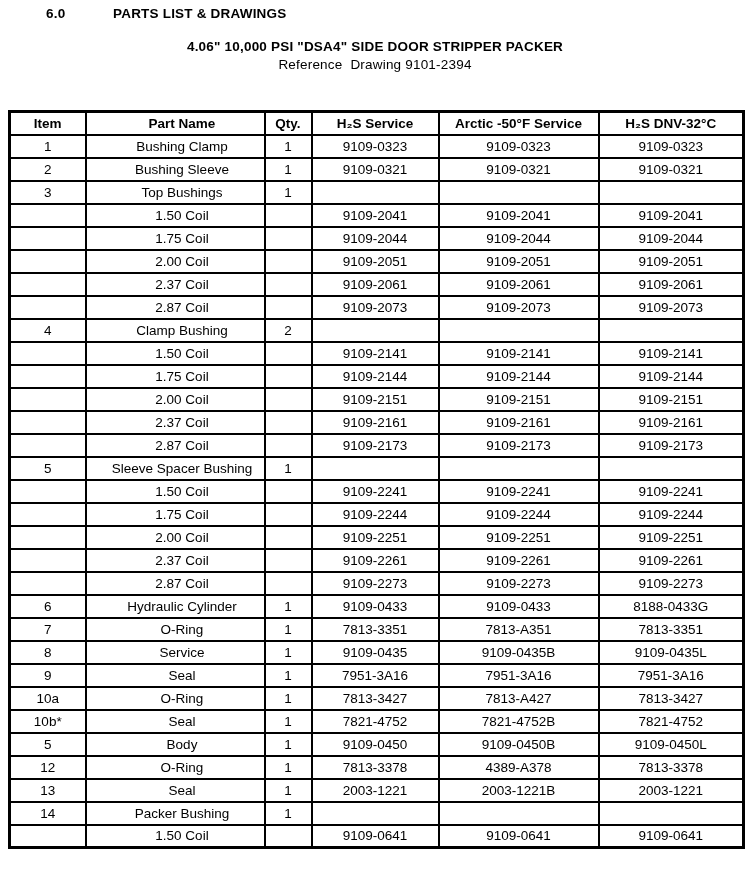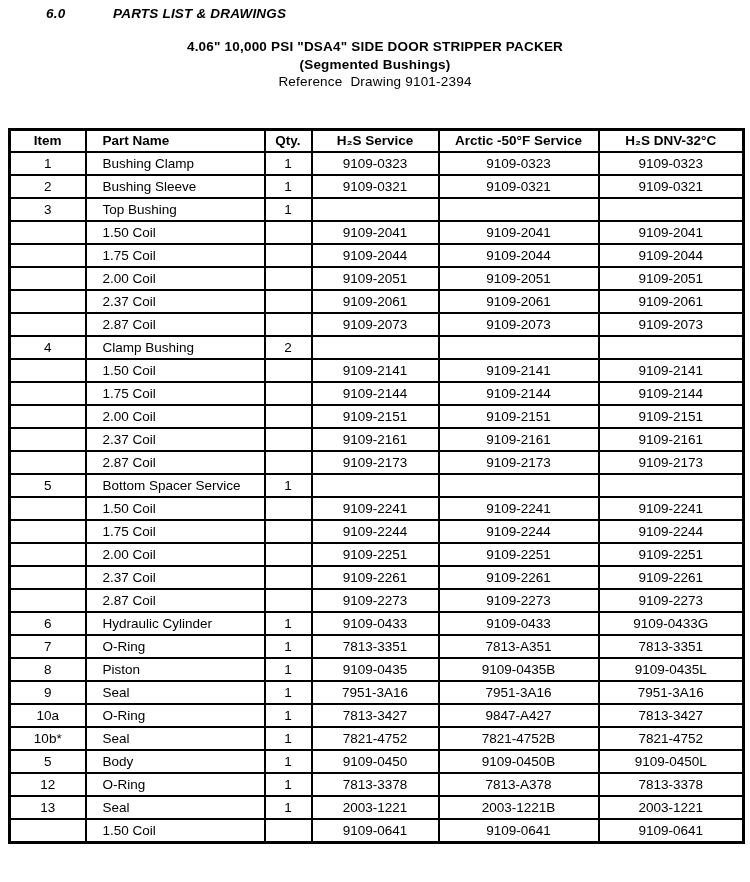--- a/index.html
+++ b/index.html
@@ -14,21 +14,20 @@
   }
   .page { width: 750px; height: 882px; }
 
   .section-heading {
     margin: 6px 0 0 46px;
     display: flex;
     font-weight: bold;
     font-size: 13.5px;
     line-height: 15px;
     letter-spacing: 0.2px;
-    font-style: italic;
   }
   .section-number { width: 67px; flex: 0 0 67px; }
 
   .doc-title {
     margin-top: 17px;
     text-align: center;
     font-size: 13.5px;
     line-height: 17.5px;
     letter-spacing: 0.2px;
   }
@@ -47,37 +46,36 @@
     border: 2px solid #000;
     height: 23px;
     padding: 0 2px;
     text-align: center;
     vertical-align: middle;
     overflow: hidden;
     white-space: nowrap;
   }
   .parts th { font-weight: bold; }
   .parts th.col-name, .parts td.col-name {
-    text-align: left;
+    text-align: center;
     padding-left: 16px;
   }
 </style>
 </head>
 <body>
 
 <div class="page">
 
   <div class="section-heading">
     <span class="section-number">6.0</span>
     <span>PARTS LIST &amp; DRAWINGS</span>
   </div>
 
   <div class="doc-title">
     <div class="bold">4.06" 10,000 PSI "DSA4" SIDE DOOR STRIPPER PACKER</div>
-    <div class="bold">(Segmented Bushings)</div>
     <div class="title-ref">Reference  Drawing 9101-2394</div>
   </div>
 
   <table class="parts">
     <colgroup>
       <col style="width:76px">
       <col style="width:179px">
       <col style="width:47px">
       <col style="width:127px">
       <col style="width:160px">
@@ -105,21 +103,21 @@
         <tr>
           <td>2</td>
           <td class="col-name">Bushing Sleeve</td>
           <td>1</td>
           <td>9109-0321</td>
           <td>9109-0321</td>
           <td>9109-0321</td>
         </tr>
         <tr>
           <td>3</td>
-          <td class="col-name">Top Bushing</td>
+          <td class="col-name">Top Bushings</td>
           <td>1</td>
           <td></td>
           <td></td>
           <td></td>
         </tr>
         <tr>
           <td></td>
           <td class="col-name">1.50 Coil</td>
           <td></td>
           <td>9109-2041</td>
@@ -201,21 +199,21 @@
         <tr>
           <td></td>
           <td class="col-name">2.87 Coil</td>
           <td></td>
           <td>9109-2173</td>
           <td>9109-2173</td>
           <td>9109-2173</td>
         </tr>
         <tr>
           <td>5</td>
-          <td class="col-name">Bottom Spacer Service</td>
+          <td class="col-name">Sleeve Spacer Bushing</td>
           <td>1</td>
           <td></td>
           <td></td>
           <td></td>
         </tr>
         <tr>
           <td></td>
           <td class="col-name">1.50 Coil</td>
           <td></td>
           <td>9109-2241</td>
@@ -253,52 +251,52 @@
           <td>9109-2273</td>
           <td>9109-2273</td>
           <td>9109-2273</td>
         </tr>
         <tr>
           <td>6</td>
           <td class="col-name">Hydraulic Cylinder</td>
           <td>1</td>
           <td>9109-0433</td>
           <td>9109-0433</td>
-          <td>9109-0433G</td>
+          <td>8188-0433G</td>
         </tr>
         <tr>
           <td>7</td>
           <td class="col-name">O-Ring</td>
           <td>1</td>
           <td>7813-3351</td>
           <td>7813-A351</td>
           <td>7813-3351</td>
         </tr>
         <tr>
           <td>8</td>
-          <td class="col-name">Piston</td>
+          <td class="col-name">Service</td>
           <td>1</td>
           <td>9109-0435</td>
           <td>9109-0435B</td>
           <td>9109-0435L</td>
         </tr>
         <tr>
           <td>9</td>
           <td class="col-name">Seal</td>
           <td>1</td>
           <td>7951-3A16</td>
           <td>7951-3A16</td>
           <td>7951-3A16</td>
         </tr>
         <tr>
           <td>10a</td>
           <td class="col-name">O-Ring</td>
           <td>1</td>
           <td>7813-3427</td>
-          <td>9847-A427</td>
+          <td>7813-A427</td>
           <td>7813-3427</td>
         </tr>
         <tr>
           <td>10b*</td>
           <td class="col-name">Seal</td>
           <td>1</td>
           <td>7821-4752</td>
           <td>7821-4752B</td>
           <td>7821-4752</td>
         </tr>
@@ -308,32 +306,40 @@
           <td>1</td>
           <td>9109-0450</td>
           <td>9109-0450B</td>
           <td>9109-0450L</td>
         </tr>
         <tr>
           <td>12</td>
           <td class="col-name">O-Ring</td>
           <td>1</td>
           <td>7813-3378</td>
-          <td>7813-A378</td>
+          <td>4389-A378</td>
           <td>7813-3378</td>
         </tr>
         <tr>
           <td>13</td>
           <td class="col-name">Seal</td>
           <td>1</td>
           <td>2003-1221</td>
           <td>2003-1221B</td>
           <td>2003-1221</td>
         </tr>
         <tr>
+          <td>14</td>
+          <td class="col-name">Packer Bushing</td>
+          <td>1</td>
+          <td></td>
+          <td></td>
+          <td></td>
+        </tr>
+        <tr>
           <td></td>
           <td class="col-name">1.50 Coil</td>
           <td></td>
           <td>9109-0641</td>
           <td>9109-0641</td>
           <td>9109-0641</td>
         </tr>
       </tbody>
   </table>
 

